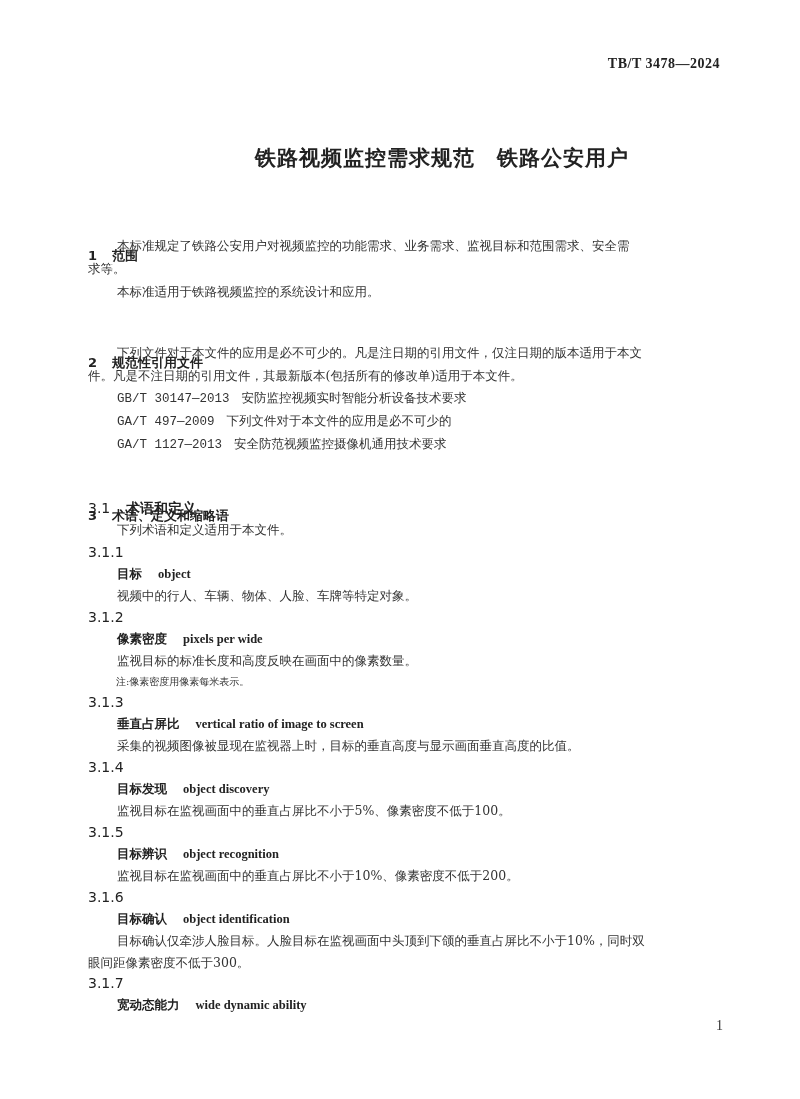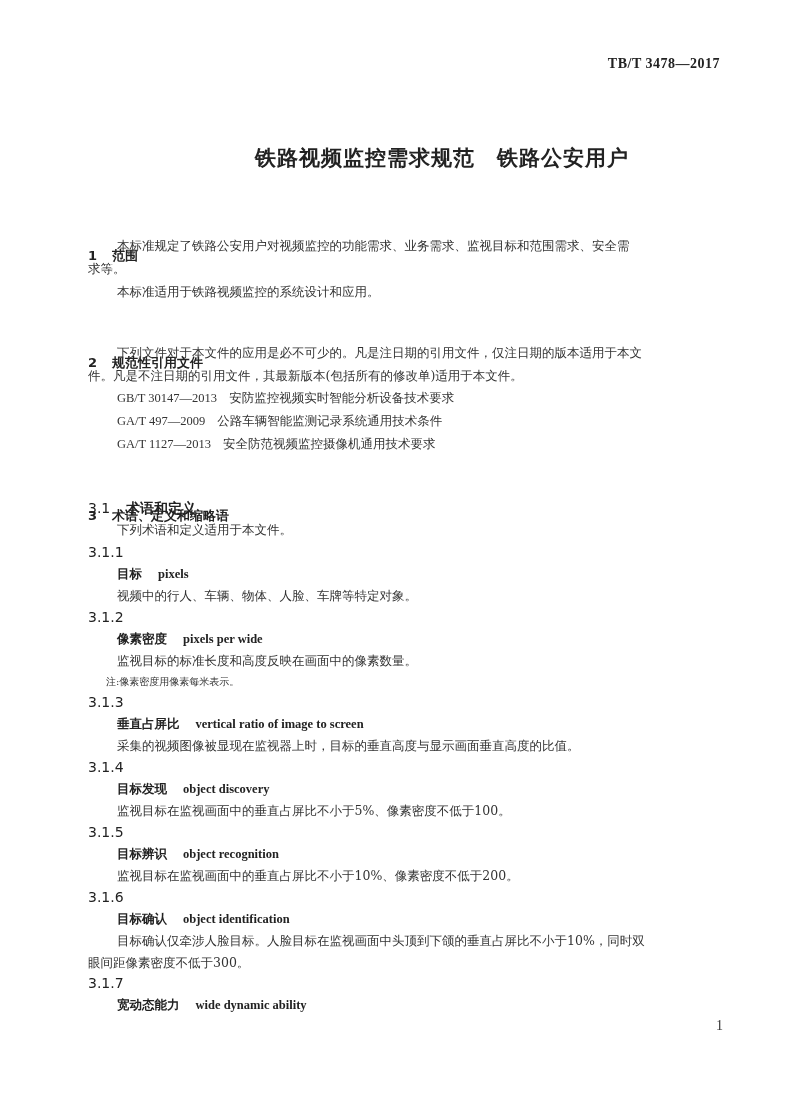--- a/index.html
+++ b/index.html
@@ -12,51 +12,51 @@
   .doc-title { left: 0; width: 800px; text-align: center; top: 144px; font-family: "DejaVu Sans", sans-serif; font-weight: bold; font-size: 21px; color: #222; letter-spacing: 1px; padding-left: 42px; }
   .h1 { left: 88px; font-family: "DejaVu Sans", sans-serif; font-weight: bold; font-size: 13px; color: #222; margin-top: 38px; }
   .h1 .num { display: inline-block; width: 24px; }
   .h2 { left: 88px; font-family: "DejaVu Sans", sans-serif; font-size: 14px; color: #222; }
   .h2 b { font-weight: bold; }
   .h2 .num { display: inline-block; width: 38px; font-weight: normal; }
   .p { left: 117px; font-size: 12.5px; color: #333; }
   .p.cont { left: 88px; }
   .term { left: 117px; font-size: 12.5px; font-weight: bold; color: #222; }
   .term .en { font-family: "Liberation Serif", serif; font-weight: bold; margin-left: 16px; }
-  .note { left: 106px; font-size: 10px; color: #333; text-align: right; }
+  .note { left: 116px; font-size: 10px; color: #333; text-align: right; }
   .ref { left: 117px; font-size: 12.5px; color: #333; }
-  .ref .code { font-family: Liberation Serif, serif; display: inline-block; margin-right: 12px; }
+  .ref .code { font-family: Liberation Mono, monospace; display: inline-block; margin-right: 12px; }
   .pagenum { left: 716px; top: 1018px; font-family: "Liberation Serif", serif; font-size: 14px; color: #333; }
 </style>
 </head>
 <body>
 
 <div class="page">
-  <div class="abs std-code">TB/T 3478—2017</div>
+  <div class="abs std-code">TB/T 3478—2024</div>
   <div class="abs doc-title">铁路视频监控需求规范　铁路公安用户</div>
 
   <div class="abs h1" style="top:209px"><span class="num">1</span><span>范围</span></div>
   <div class="abs p" style="top:238px">本标准规定了铁路公安用户对视频监控的功能需求、业务需求、监视目标和范围需求、安全需</div>
   <div class="abs p cont" style="top:261px">求等。</div>
   <div class="abs p" style="top:284px">本标准适用于铁路视频监控的系统设计和应用。</div>
 
   <div class="abs h1" style="top:316px"><span class="num">2</span><span>规范性引用文件</span></div>
   <div class="abs p" style="top:345px">下列文件对于本文件的应用是必不可少的。凡是注日期的引用文件，仅注日期的版本适用于本文</div>
   <div class="abs p cont" style="top:368px">件。凡是不注日期的引用文件，其最新版本(包括所有的修改单)适用于本文件。</div>
   <div class="abs ref" style="top:390px"><span class="code">GB/T 30147—2013</span><span>安防监控视频实时智能分析设备技术要求</span></div>
-  <div class="abs ref" style="top:413px"><span class="code">GA/T 497—2009</span><span>公路车辆智能监测记录系统通用技术条件</span></div>
+  <div class="abs ref" style="top:413px"><span class="code">GA/T 497—2009</span><span>下列文件对于本文件的应用是必不可少的</span></div>
   <div class="abs ref" style="top:436px"><span class="code">GA/T 1127—2013</span><span>安全防范视频监控摄像机通用技术要求</span></div>
 
   <div class="abs h1" style="top:469px"><span class="num">3</span><span>术语、定义和缩略语</span></div>
 
   <div class="abs h2" style="top:500px"><span class="num">3.1</span><b>术语和定义</b></div>
   <div class="abs p" style="top:522px">下列术语和定义适用于本文件。</div>
 
   <div class="abs h2" style="top:544px">3.1.1</div>
-  <div class="abs term" style="top:566px"><span>目标</span><span class="en">pixels</span></div>
+  <div class="abs term" style="top:566px"><span>目标</span><span class="en">object</span></div>
   <div class="abs p" style="top:588px">视频中的行人、车辆、物体、人脸、车牌等特定对象。</div>
 
   <div class="abs h2" style="top:609px">3.1.2</div>
   <div class="abs term" style="top:631px"><span>像素密度</span><span class="en">pixels per wide</span></div>
   <div class="abs p" style="top:653px">监视目标的标准长度和高度反映在画面中的像素数量。</div>
   <div class="abs note" style="top:675px">注:像素密度用像素每米表示。</div>
 
   <div class="abs h2" style="top:694px">3.1.3</div>
   <div class="abs term" style="top:716px"><span>垂直占屏比</span><span class="en">vertical ratio of image to screen</span></div>
   <div class="abs p" style="top:738px">采集的视频图像被显现在监视器上时，目标的垂直高度与显示画面垂直高度的比值。</div>

